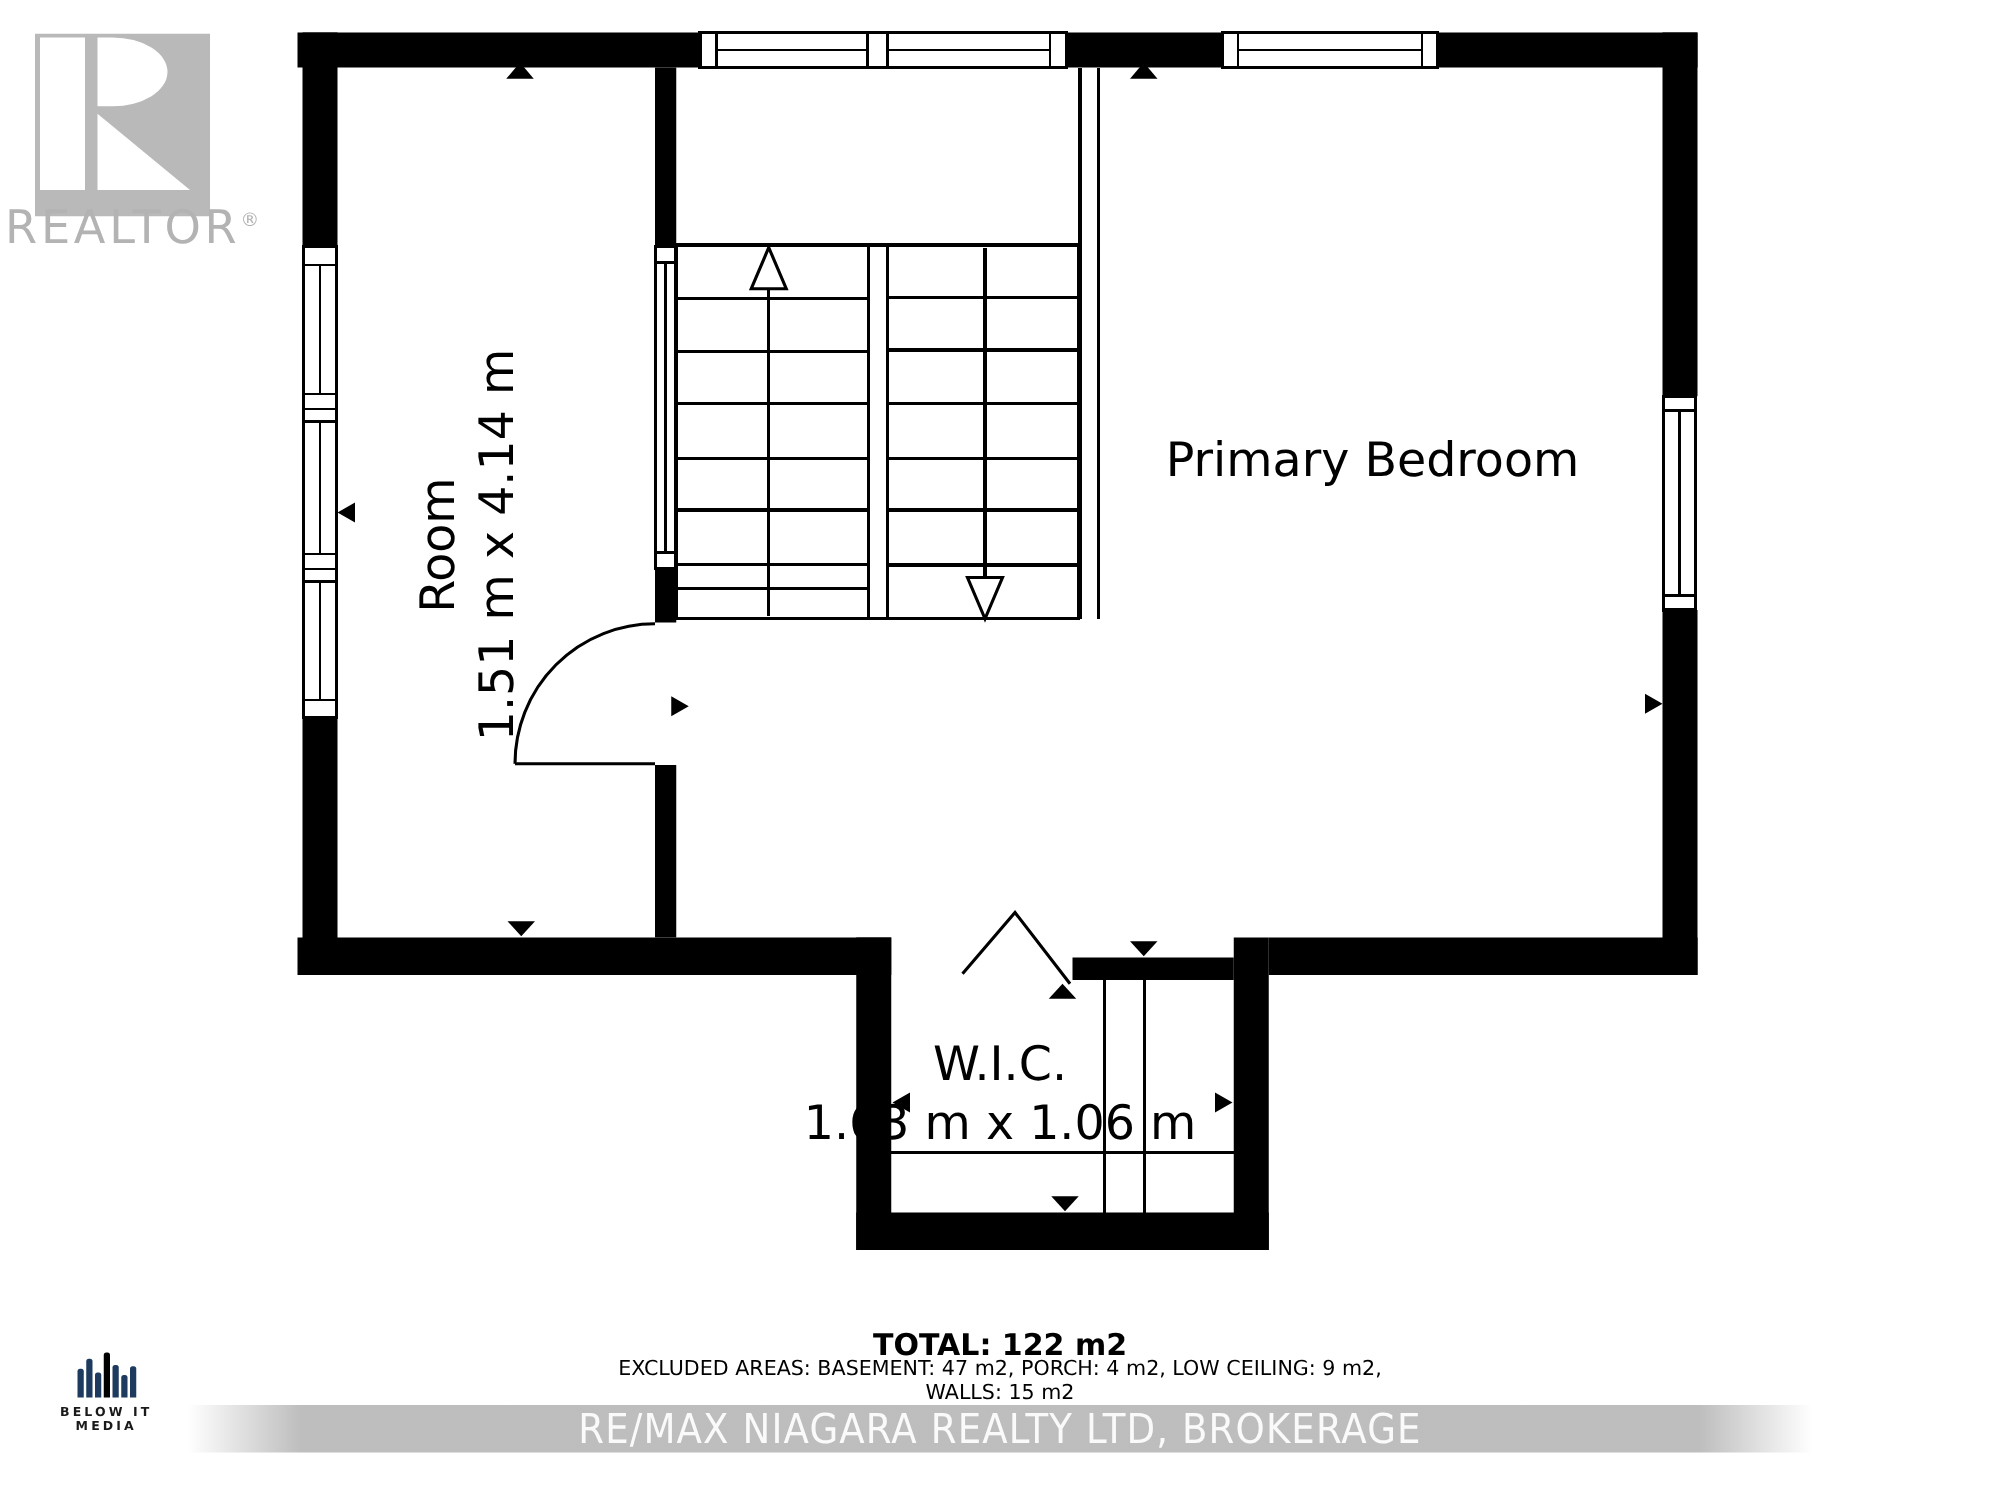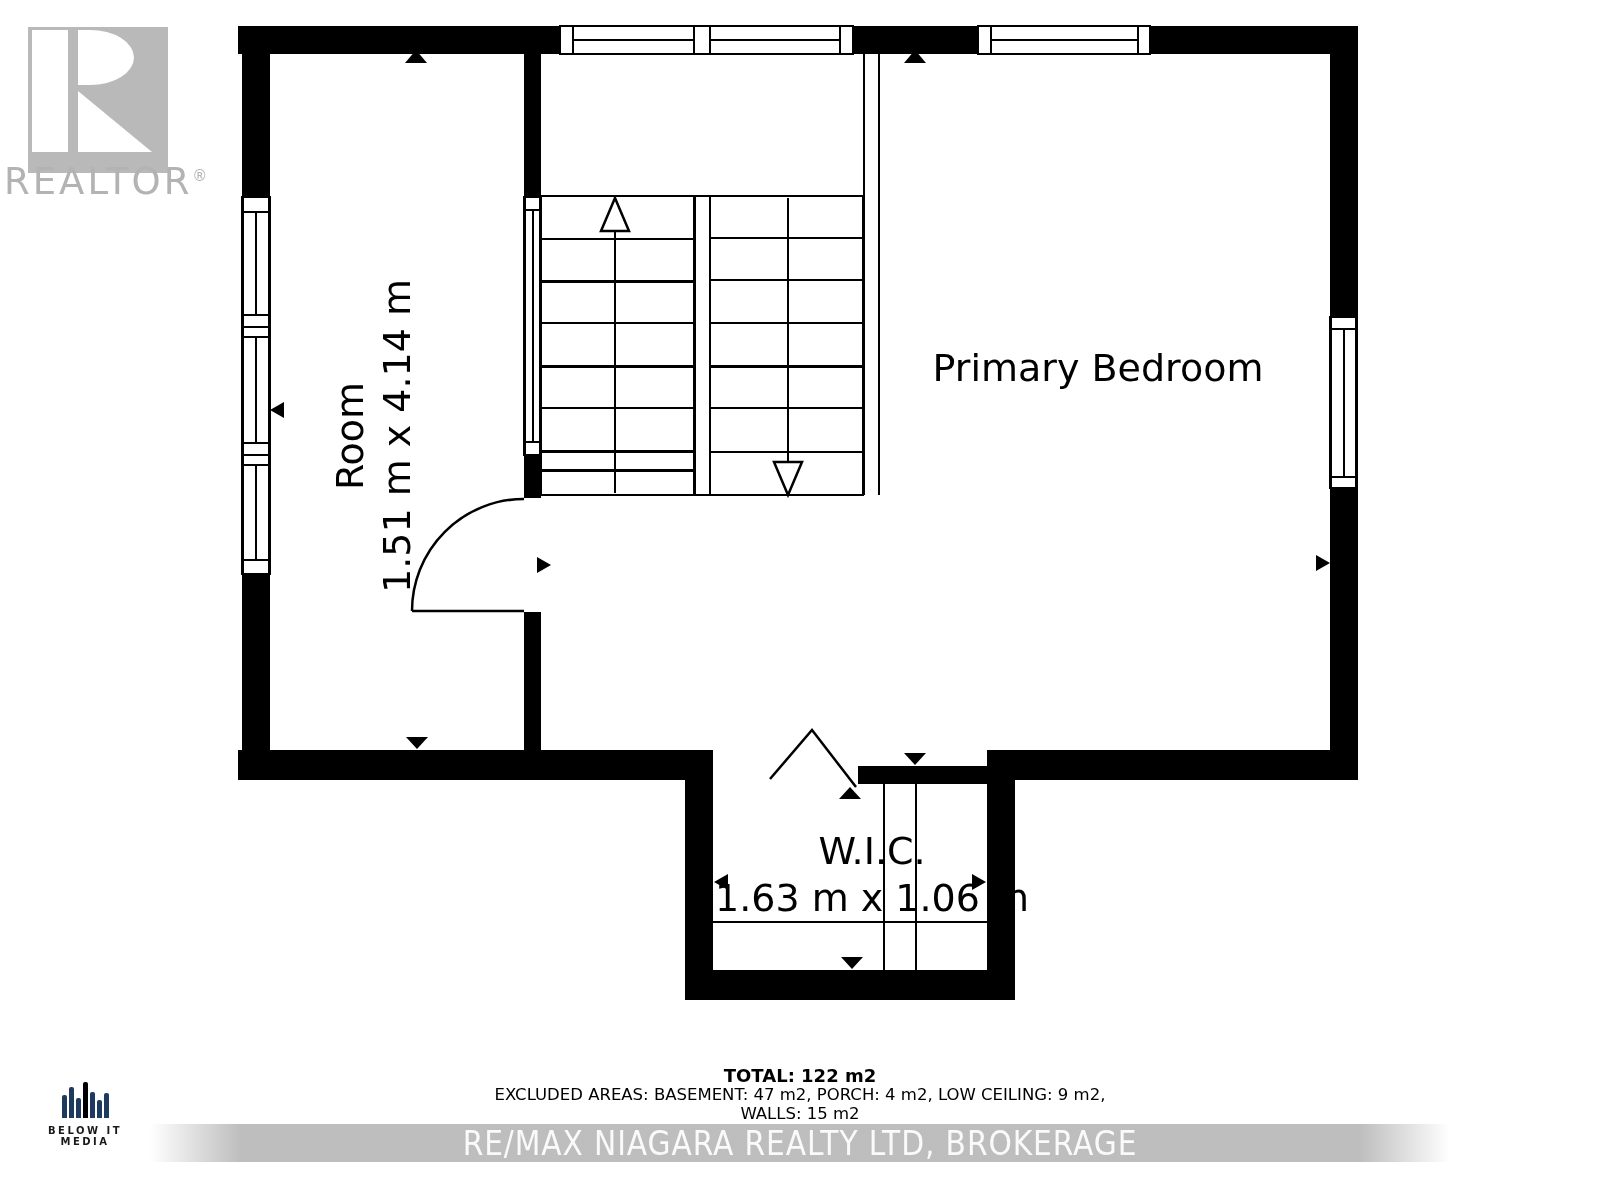--- a/index.html
+++ b/index.html
@@ -27,21 +27,21 @@
   #media-label{margin-top:7px;font-size:10px;font-weight:bold;letter-spacing:2.5px;color:#1a1a1a;}
   
   #watermark-band{position:absolute;left:150px;top:1124px;width:1300px;height:38px;z-index:1;
     background:linear-gradient(90deg,rgba(190,190,190,0) 0%,rgba(186,186,186,.95) 7%,
                rgba(186,186,186,.95) 93%,rgba(190,190,190,0) 100%);}
   #watermark-text{position:absolute;left:800px;top:1143px;z-index:2;white-space:nowrap;
     transform:translate(-50%,-50%) scaleX(.9);font-size:33px;color:#fafafa;letter-spacing:1px;}
   
   #summary{position:absolute;left:800px;top:1066px;transform:translateX(-50%);z-index:3;
            text-align:center;color:#000;font-size:16.5px;line-height:18.5px;white-space:nowrap;}
-  #summary .total{font-size:18px;font-weight:bold;line-height:20px;}
+  #summary .total{font-size:24px;font-weight:bold;line-height:20px;}
   #summary .disclaimer{font-size:13px;margin-top:9px;}
 </style>
 </head>
 <body>
 
 <div id="realtor-box">
   <svg width="140" height="146" viewBox="0 0 140 146">
     <rect x="4" y="3" width="36" height="122" fill="#fff"></rect>
     <path d="M50,3 L62,3 A44,27.5 0 0 1 62,58 L50,58 Z" fill="#fff"></path>
     <path d="M50,64 L124,125 L50,125 Z" fill="#fff"></path>
@@ -66,21 +66,21 @@
 <div class="wall" style="left:685px;top:970px;width:330px;height:30px"></div>
 <div class="wall" style="left:858px;top:766px;width:129px;height:18px"></div>
 
 <div class="room-label rot" style="left:374px;top:436px">
   <div>Room</div>
   <div>1.51 m x 4.14 m</div>
 </div>
 <div class="room-label ctr" style="left:1098px;top:368px">
   <div>Primary Bedroom</div>
 </div>
-<div class="room-label ctr" style="left:872px;top:875px">
+<div class="room-label ctr" style="left:800px;top:875px">
   <div>W.I.C.</div>
   <div>1.63 m x 1.06 m</div>
 </div>
 
 <svg id="plan-svg" width="1600" height="1200" viewBox="0 0 1600 1200">
   <g stroke="#000" stroke-width="2.5" fill="none" shape-rendering="crispEdges">
     <rect x="541" y="196" width="322" height="299" fill="#fff"></rect>
     <line x1="541" y1="239" x2="694" y2="239"></line>
       <line x1="541" y1="281.5" x2="694" y2="281.5"></line>
     <line x1="541" y1="323" x2="694" y2="323"></line>

